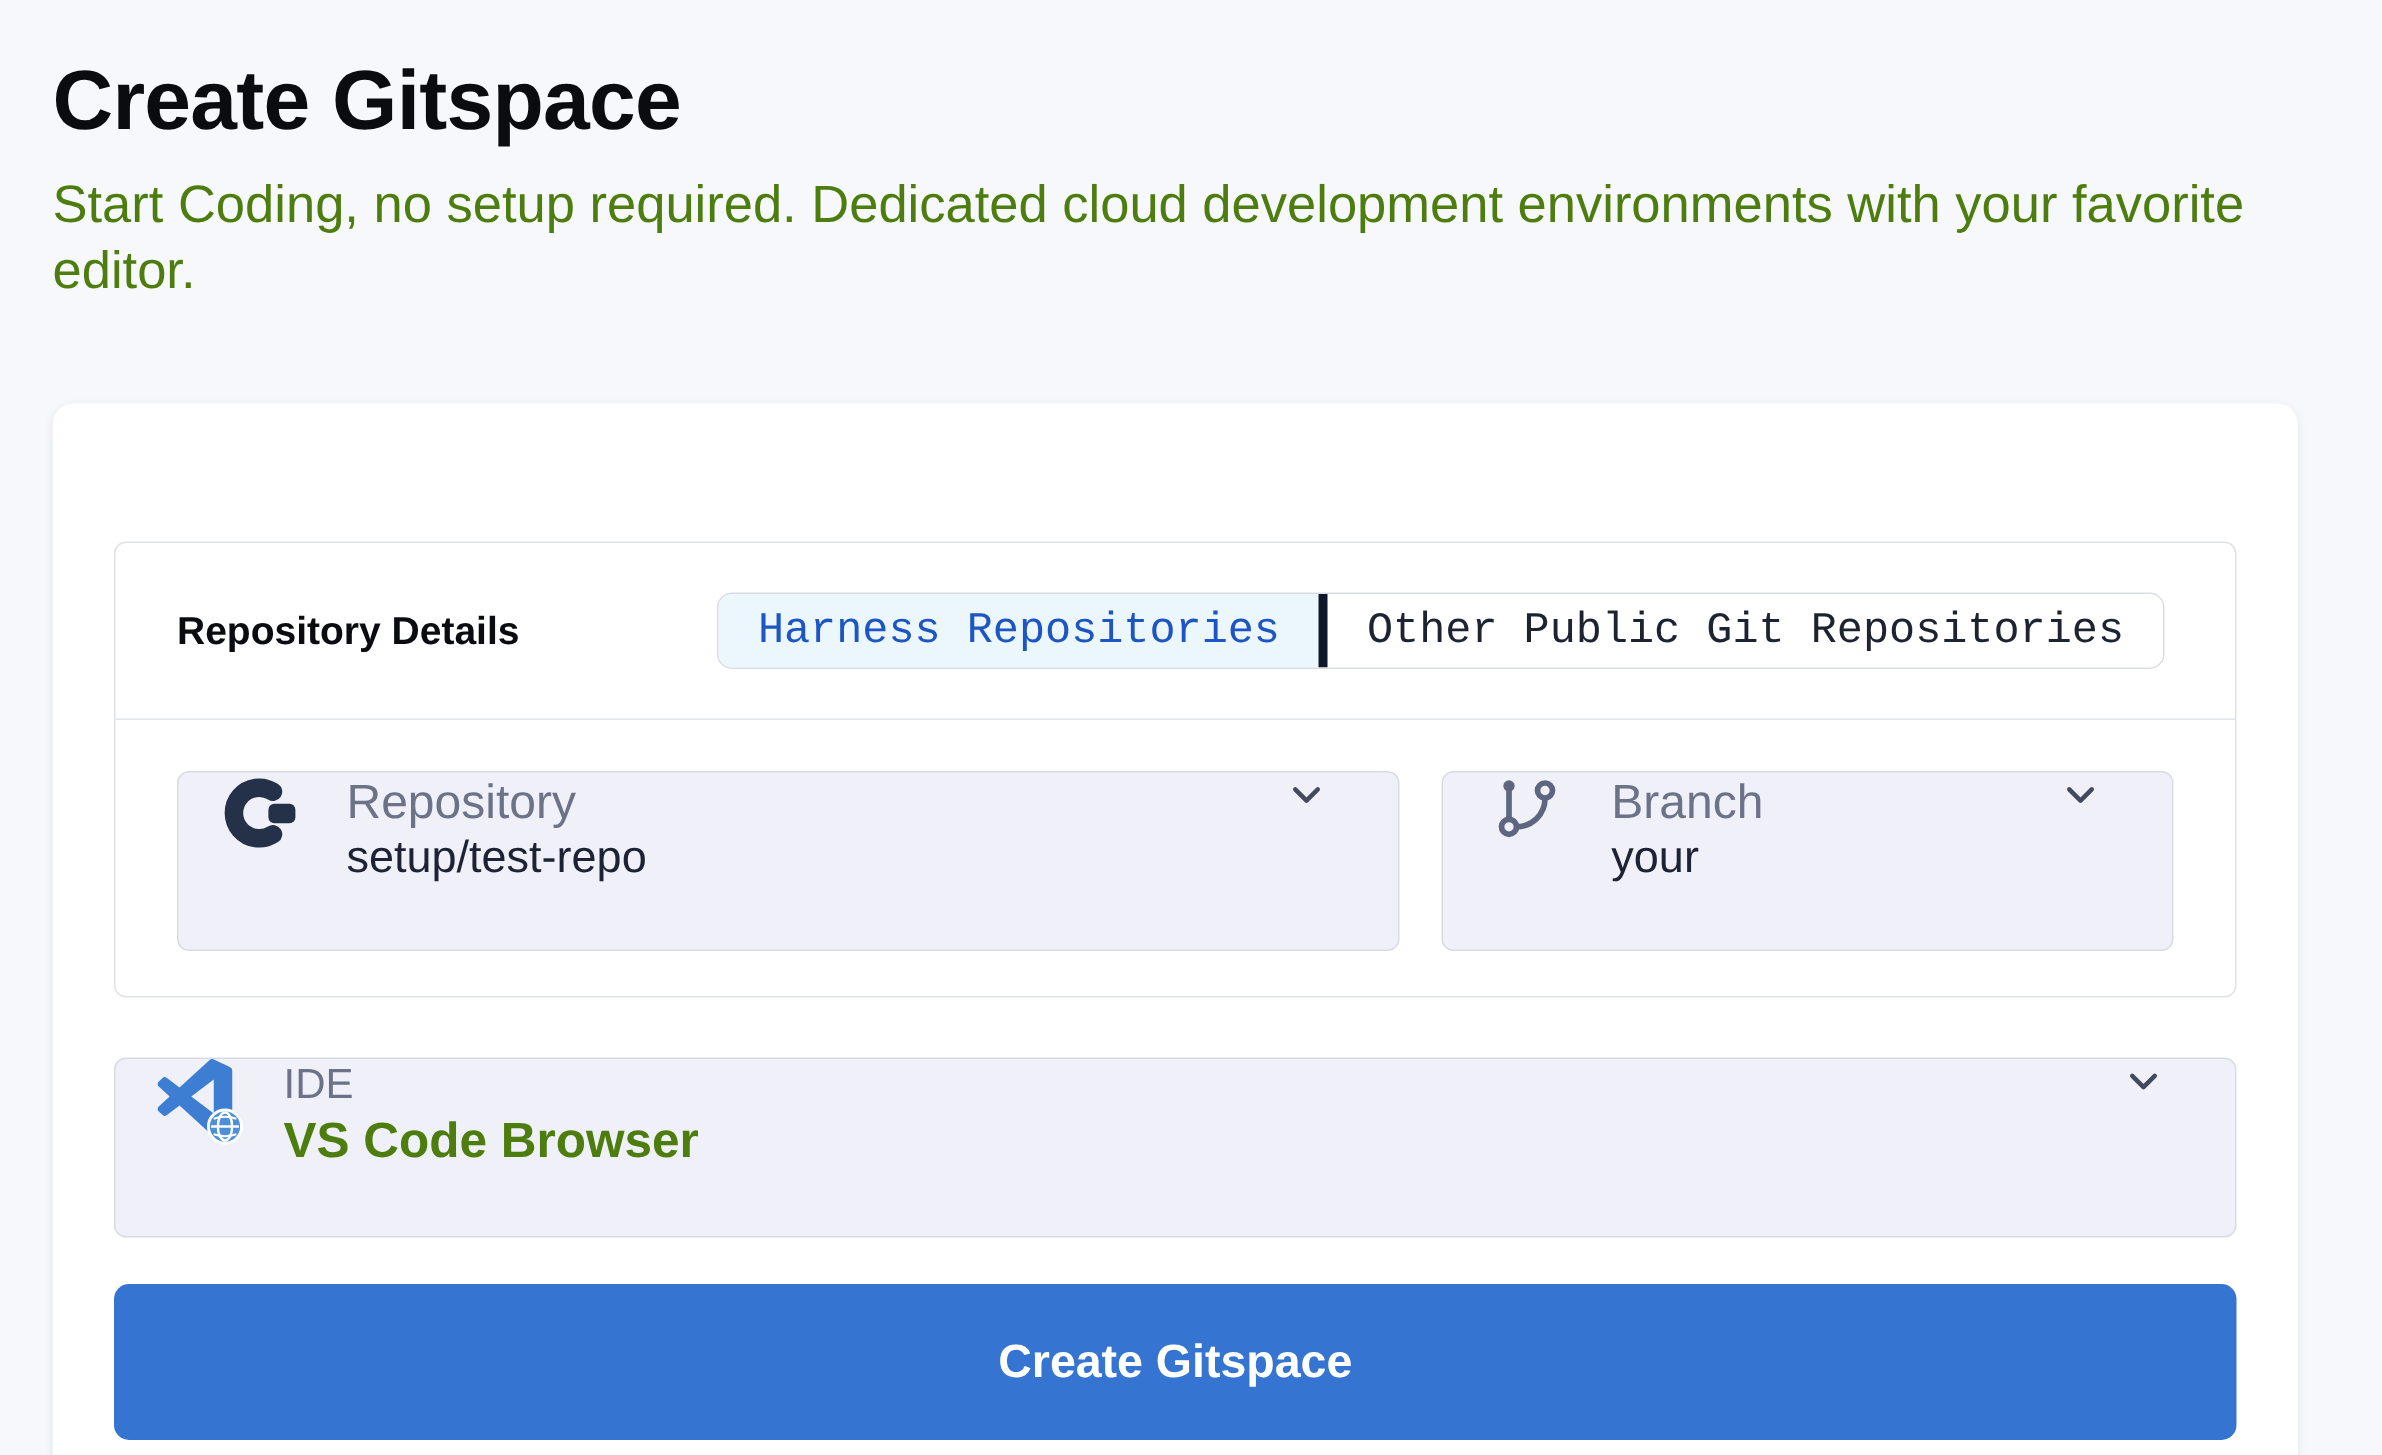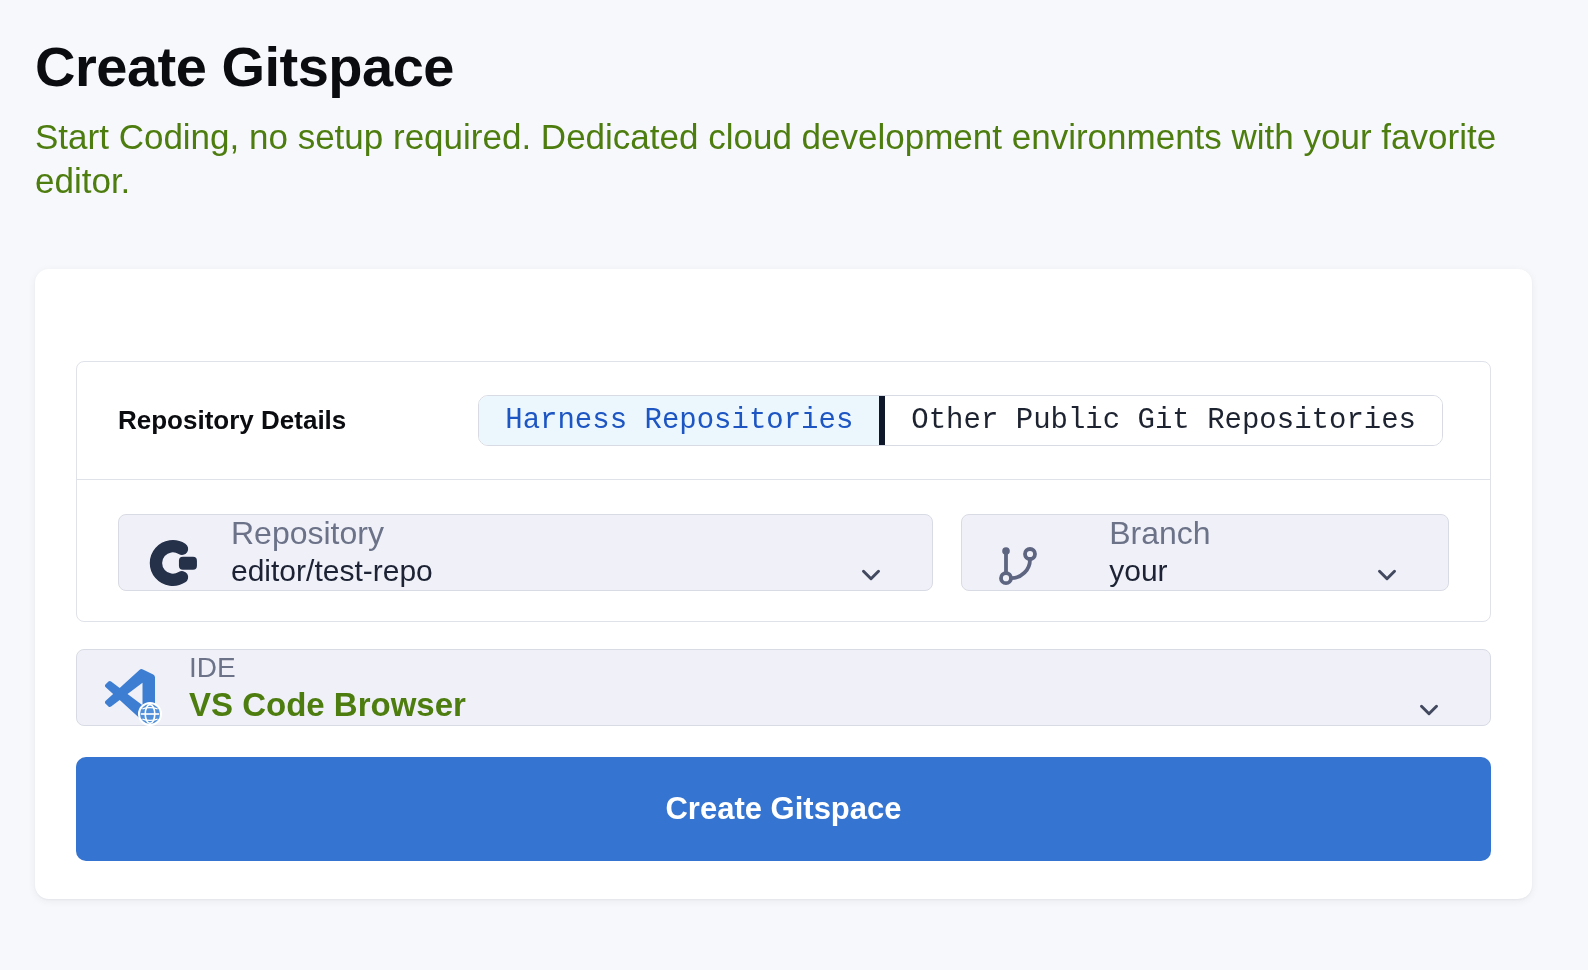--- a/index.html
+++ b/index.html
@@ -73,31 +73,31 @@
     color: #1d55c3;
   }
   .fields-row {
     border-top: 1px solid #dfe2e9;
     padding: 34px 41px 30px 41px;
     display: flex;
     gap: 28px;
   }
   .field {
     display: flex;
-    align-items: flex-end;
-    height: 77px;
+    align-items: flex-start;
+    height: 120px;
     background: #f0f1f8;
     border: 1px solid #d9dbe4;
     border-radius: 8px;
     padding: 0 46px 0 28px;
     cursor: pointer;
   }
   .field--repository { flex: 824 1 0; }
-  .field--branch { flex: 459 1 0; gap: 35px; }
-  .field--ide { margin-top: 27px; width: 100%; }
+  .field--branch { flex: 459 1 0; }
+  .field--ide { margin-top: 40px; width: 100%; }
   .field__icon {
     width: 56px;
     display: flex;
     align-items: center;
     justify-content: center;
     margin-right: 28px;
     flex: none;
   }
   .field__text { display: flex; flex-direction: column; justify-content: center; }
   .field__label {
@@ -163,21 +163,21 @@
 
       <div class="field field--repository">
         <span class="field__icon">
           <svg width="54" height="54" viewBox="0 0 48 48" fill="none">
             <path d="M30.2 11.4 A15 15 0 1 0 30.2 36.6" stroke="#253049" stroke-width="11" stroke-linecap="round" fill="none"></path>
             <rect x="27.5" y="18.5" width="16" height="11.5" rx="3.5" fill="#253049"></rect>
           </svg>
         </span>
         <span class="field__text">
           <span class="field__label">Repository</span>
-          <span class="field__value">editor/test-repo</span>
+          <span class="field__value">setup/test-repo</span>
         </span>
         <span class="field__chevron">
           <svg width="30" height="30" viewBox="0 0 24 24" fill="none" stroke="#434a60" stroke-width="2.4" stroke-linecap="round" stroke-linejoin="round">
               <polyline points="6 9 12 15 18 9"></polyline>
             </svg>
         </span>
       </div>
 
       <div class="field field--branch">
         <span class="field__icon">

